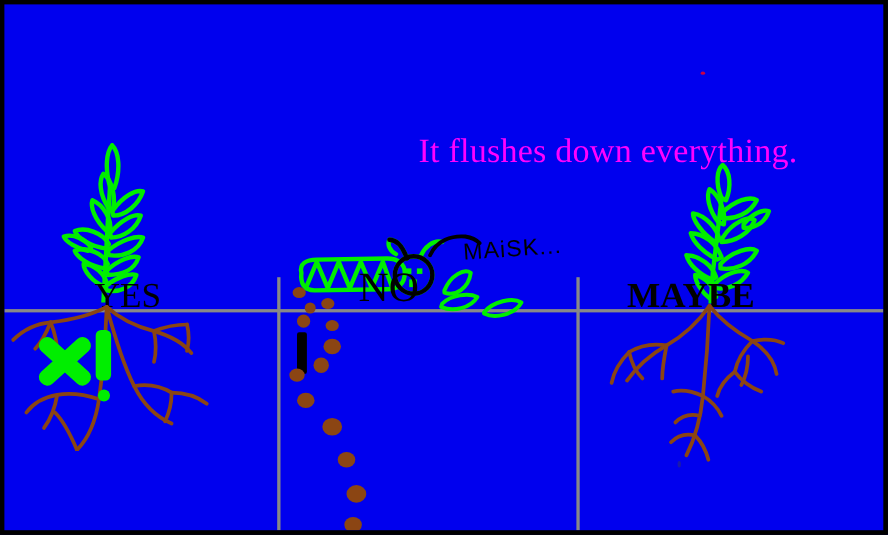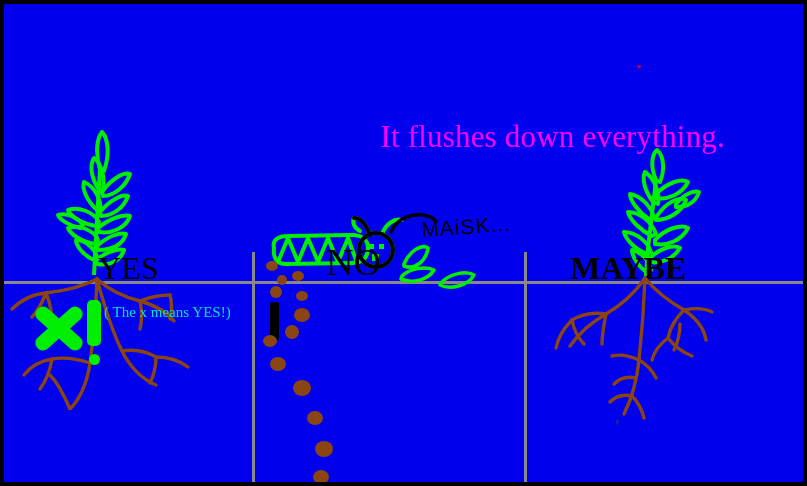--- a/index.html
+++ b/index.html
@@ -186,21 +186,21 @@
         <path d="M60 82 C70 70 82 64 88 66 C84 78 72 86 61 86 Z"></path>
         <path d="M56 96 C42 94 30 86 28 80 C38 76 54 82 59 92 Z"></path>
         <path d="M58 98 C70 88 84 84 90 86 C86 98 72 104 59 102 Z"></path>
         <path d="M55 114 C42 112 30 104 28 98 C38 94 54 100 58 110 Z"></path>
         <path d="M57 116 C68 106 80 102 86 104 C82 116 70 120 58 120 Z"></path>
         <path d="M54 130 C44 126 36 116 36 110 C46 110 56 120 57 128 Z"></path>
         <path d="M56 130 C66 122 78 118 84 120 C80 132 68 136 57 134 Z"></path>
         <path d="M40 98 C30 96 20 90 18 85 C27 82 38 88 43 95 Z"></path>
       </g>
     </svg>
-    <div class="plant-label" style="left:94px; top:248px;">YES</div>
+    <div class="plant-label" style="left:82px; top:248px;">YES</div>
 
     <svg class="abs" style="left:0px; top:271px;" width="250" height="135" viewBox="0 0 250 135">
       <g fill="none" stroke="#8b4513" stroke-width="3.4" stroke-linecap="round" stroke-linejoin="round">
         <path d="M93 4 C92 30 90 60 86 88 C83 108 76 124 66 134"></path>
         <path d="M93 4 C78 12 60 16 42 18 C30 19 18 24 8 34"></path>
         <path d="M42 18 C38 28 34 36 28 42"></path>
         <path d="M42 18 C46 28 48 36 48 46"></path>
         <path d="M93 4 C104 14 120 22 136 26 C150 30 162 36 170 46"></path>
         <path d="M136 26 C138 36 138 46 136 54"></path>
         <path d="M136 26 C146 22 156 20 166 20"></path>
@@ -215,21 +215,20 @@
       </g>
     </svg>
 
     <div id="green-x">
       <span class="s1"></span>
       <span class="s2"></span>
     </div>
     <div id="green-bang-bar"></div>
     <div id="green-bang-dot"></div>
 
-    <div id="x-note">( The x means YES!)</div>
 
     <svg class="abs" style="left:262px; top:208px;" width="145" height="80" viewBox="0 0 145 80">
       <g fill="none" stroke="#00ee00" stroke-width="4" stroke-linecap="round" stroke-linejoin="round">
 
         <path d="M8 36 C6 28 12 24 22 24 L86 23 C96 23 102 28 102 36 C102 46 96 51 86 51 L20 52 C10 52 7 45 8 36 Z"></path>
 
         <path d="M12 50 L22 26 L32 50 L42 26 L52 50 L62 26 L72 50 L82 26 L90 48"></path>
 
         <circle cx="110" cy="38" r="17" stroke="#00ee00" stroke-width="4"></circle>
 

